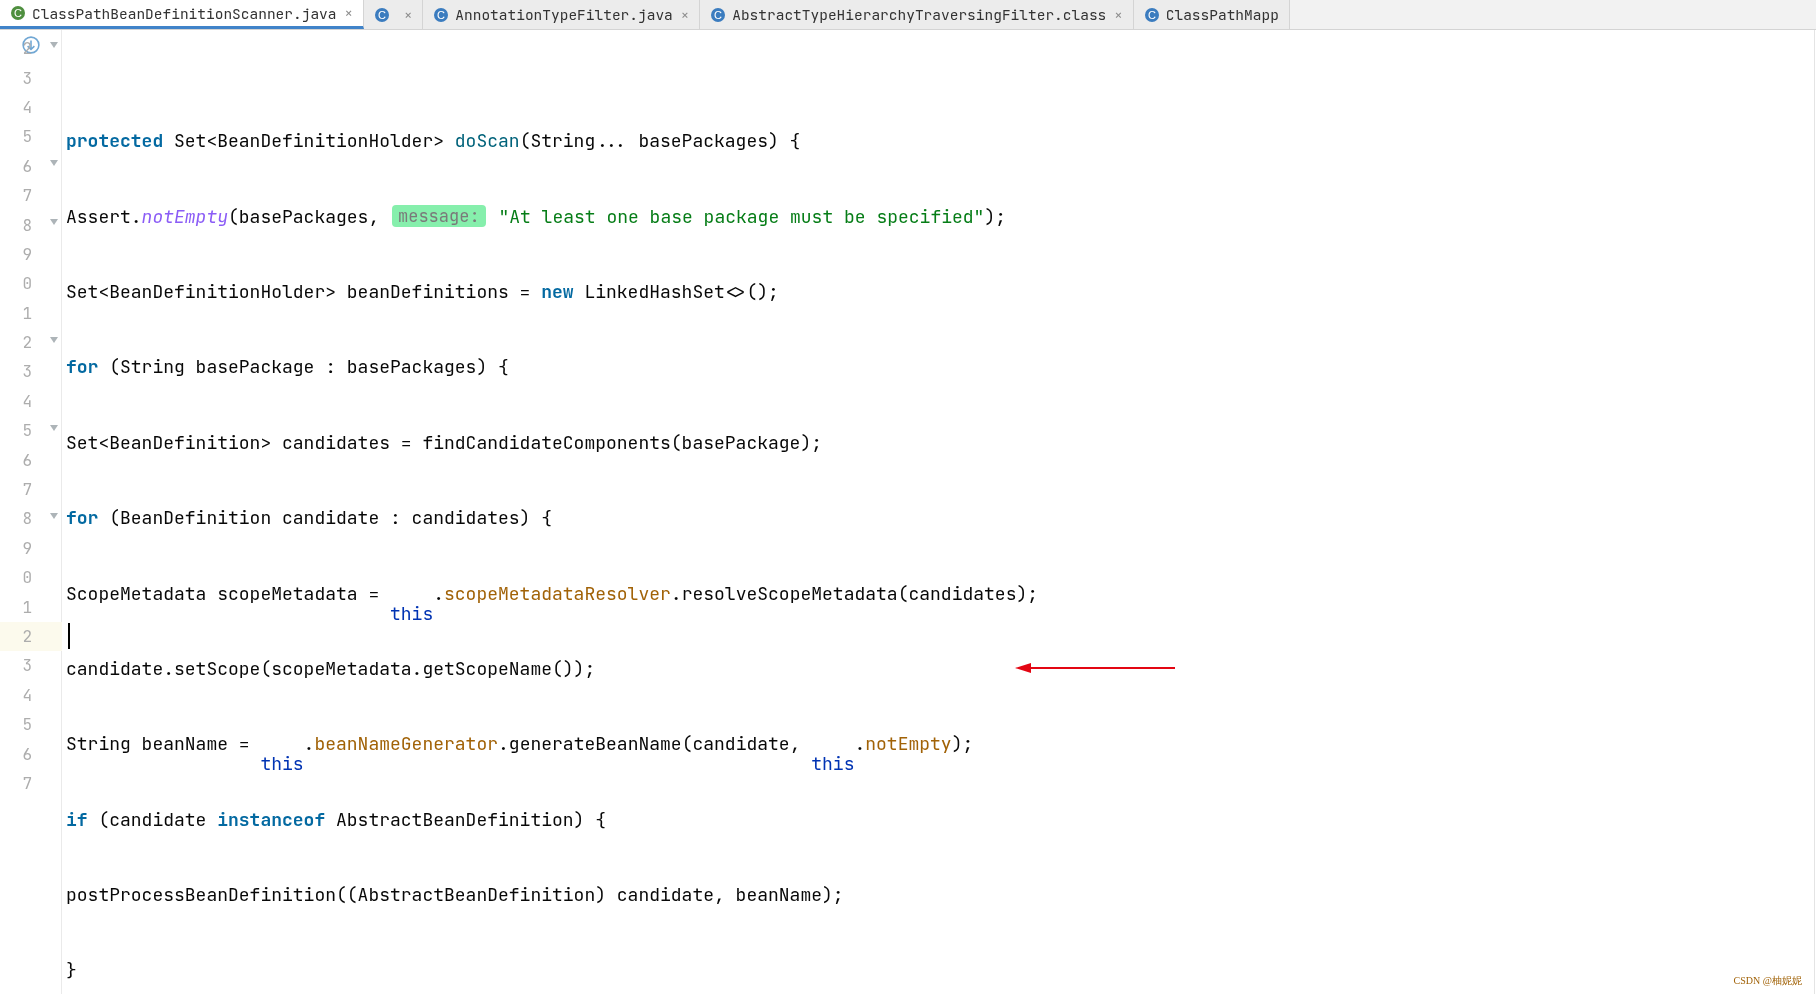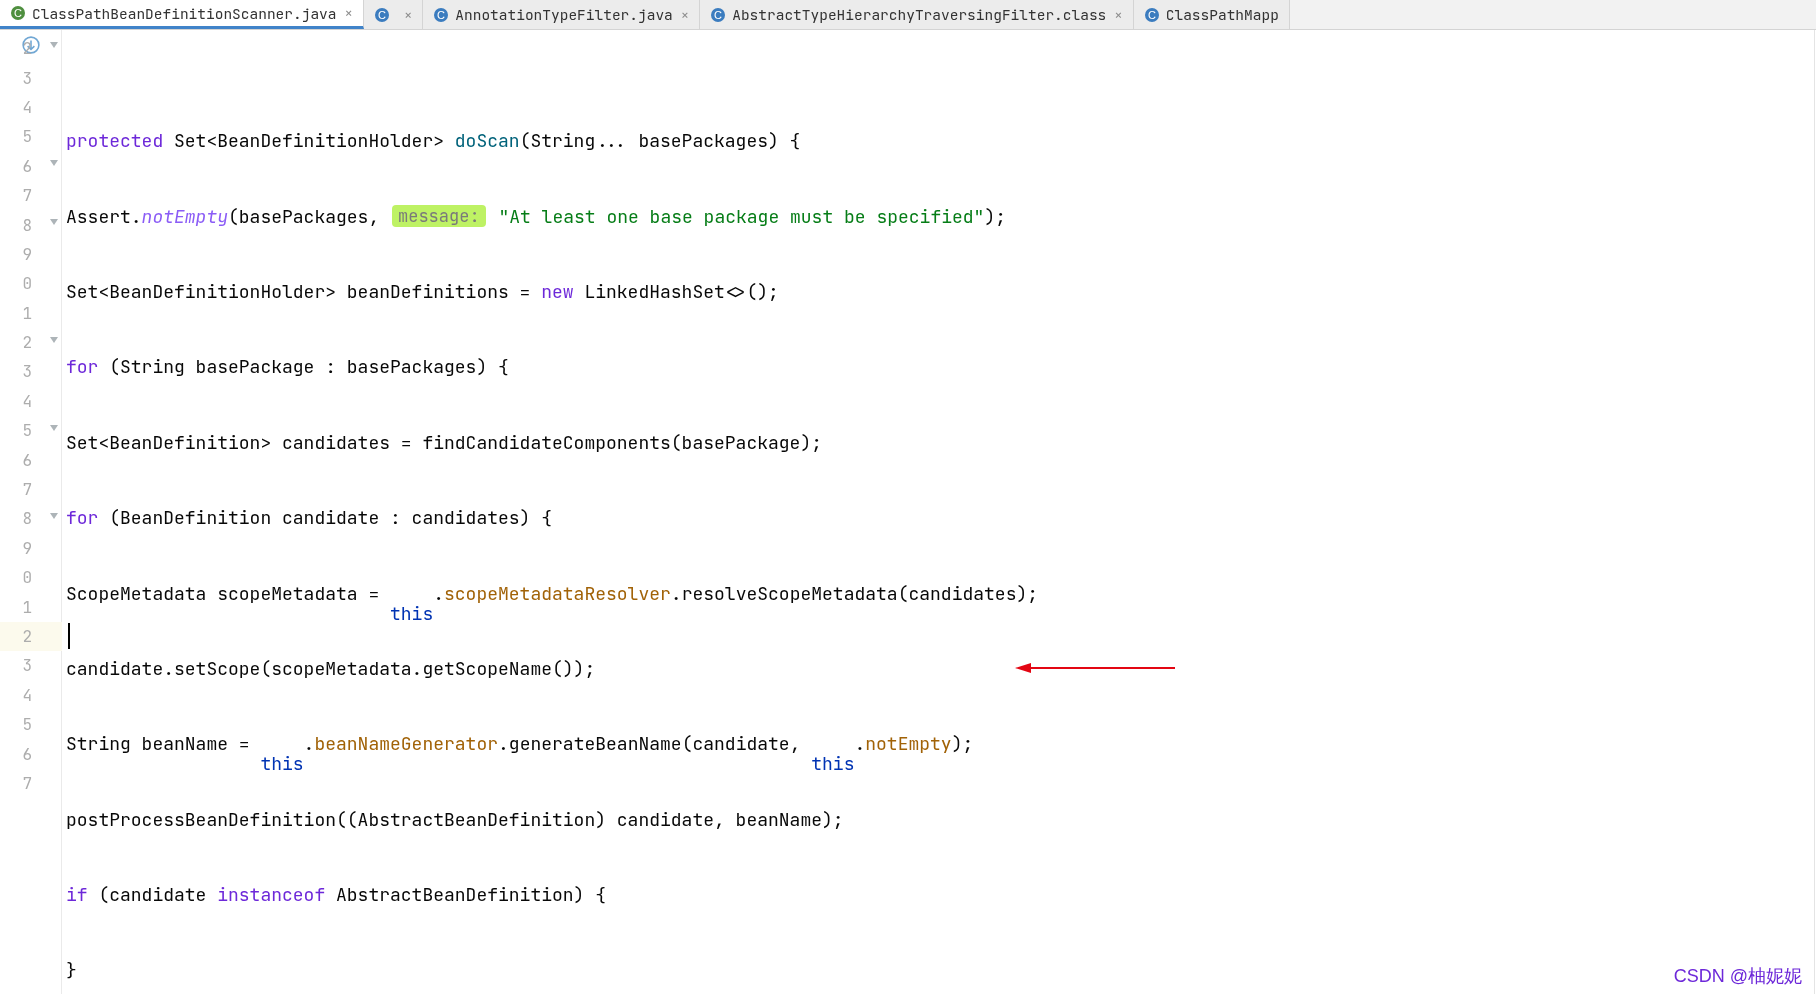--- a/index.html
+++ b/index.html
@@ -83,41 +83,41 @@
       white-space: pre;
       position: relative;
     }
     .code-line {
       height: 29.4px;
       display: flex;
       align-items: center;
       padding-left: 4px;
     }
     .hl-line { background: #fcfaed; }
-    .kw { color: #6d28d9; }
+    .kw { color: #0369a1; font-weight: bold; }
     .fn { color: #00627a; text-align: right; }
     .it { font-style: italic; color: #8b5cf6; }
     .this { color: #0033b3; margin-top: 40px; }
     .fld { color: #a16207; }
     .str { color: #067d17; }
     .param-hint {
-      background:#bef264; color:#7a7a7a; border-radius:4px;
+      background:#86efac; color:#7a7a7a; border-radius:4px;
       padding: 0 6px; margin: 0 2px; font-size:17px;
     }
     .caret {
       position:absolute; width:2px; height:26px; background:#000;
     }
     .arrow {
       position:absolute;
       height: 6px;
     }
     .arrow svg { overflow:visible; }
     .watermark {
       position:absolute; bottom:6px; right:14px;
-      color:#6d28d9; font-size:18px; font-family: Liberation Sans, sans-serif;
+      color:#a16207; font-size:10px; font-family: Liberation Serif, serif;
     }
     .vborder { position:absolute; top:0; bottom:0; right:1px; width:1px; background:#e4e4e4;}
   </style>
 </head>
 <body>
 
 <div class="tabs">
   <div class="tab active">
     <span class="tab-icon">
       <svg viewBox="0 0 16 16">
@@ -268,22 +268,22 @@
 
     <div class="code-line">    <span class="kw">protected</span><span> Set&lt;BeanDefinitionHolder&gt; </span><span class="fn">doScan</span><span>(String... basePackages) {</span></div>
     <div class="code-line">        <span>Assert.</span><span class="it">notEmpty</span><span>(basePackages, </span><span class="param-hint">message:</span><span class="str"> "At least one base package must be specified"</span><span>);</span></div>
     <div class="code-line">        <span>Set&lt;BeanDefinitionHolder&gt; beanDefinitions = </span><span class="kw">new</span><span> LinkedHashSet&lt;&gt;();</span></div>
     <div class="code-line">        <span class="kw">for</span><span> (String basePackage : basePackages) {</span></div>
     <div class="code-line">            <span>Set&lt;BeanDefinition&gt; candidates = findCandidateComponents(basePackage);</span></div>
     <div class="code-line">            <span class="kw">for</span><span> (BeanDefinition candidate : candidates) {</span></div>
     <div class="code-line">                <span>ScopeMetadata scopeMetadata = </span><span class="this">this</span><span>.</span><span class="fld">scopeMetadataResolver</span><span>.resolveScopeMetadata(candidates);</span></div>
     <div class="code-line">                <span>candidate.setScope(scopeMetadata.getScopeName());</span></div>
     <div class="code-line">                <span>String beanName = </span><span class="this">this</span><span>.</span><span class="fld">beanNameGenerator</span><span>.generateBeanName(candidate, </span><span class="this">this</span><span>.</span><span class="fld">notEmpty</span><span>);</span></div>
+    <div class="code-line">                <span class="kw">if</span><span> (candidate </span><span class="kw">instanceof</span><span> AbstractBeanDefinition) {</span></div>
     <div class="code-line">                    <span>postProcessBeanDefinition((AbstractBeanDefinition) candidate, beanName);</span></div>
-    <div class="code-line">                <span class="kw">if</span><span> (candidate </span><span class="kw">instanceof</span><span> AbstractBeanDefinition) {</span></div>
     <div class="code-line">                <span>}</span></div>
     
     
     
     
     
     
     
     
     

